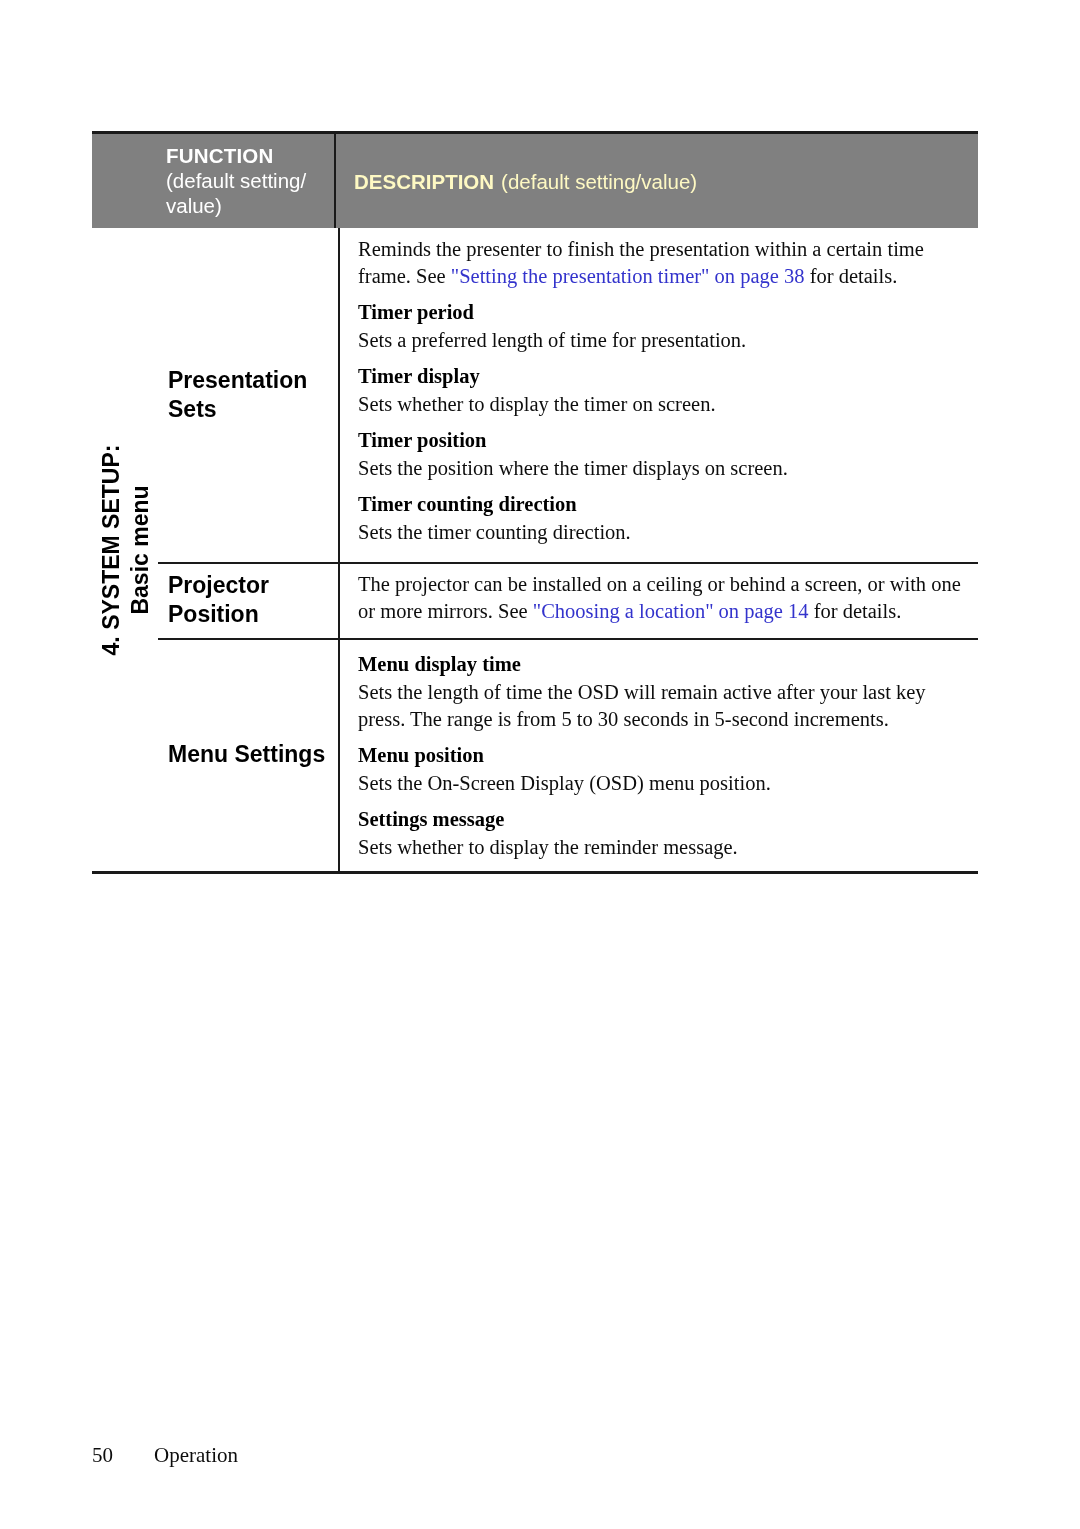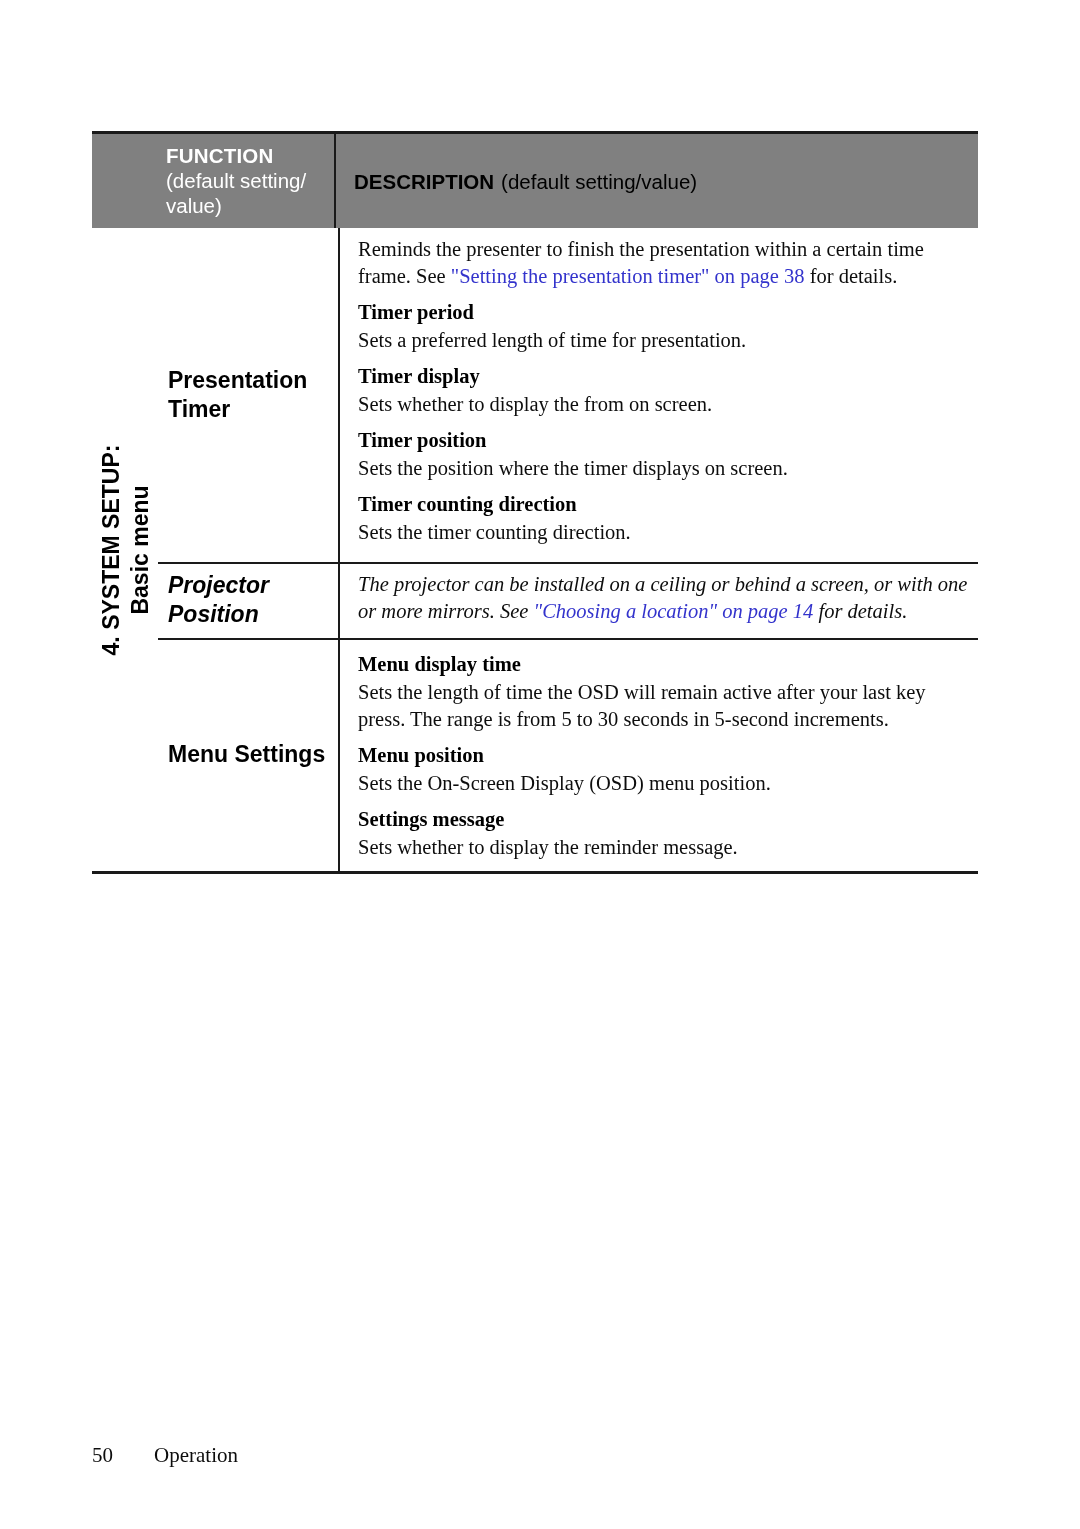--- a/index.html
+++ b/index.html
@@ -50,21 +50,21 @@
   .th-func .strong {
     font-weight: bold;
     letter-spacing: .2px;
     display: block;
   }
   .th-func .light { display: block; }
   .th-desc {
     flex: 1;
     box-sizing: border-box;
     padding: 35px 0 0 18px;
-    color: #000000;
+    color: #fef9c3;
     font-family: "Liberation Sans", sans-serif;
     font-size: 20.5px;
     line-height: 25px;
   }
   .th-desc .strong { font-weight: bold; }
 
   
   .tbody {
     position: relative;
     border-bottom: 3px solid #1a1a1a;
@@ -180,41 +180,41 @@
 
       <div class="spine">
         <div class="spine-inner">
           <span class="spine-line">4. SYSTEM SETUP:</span>
           <span class="spine-line">Basic menu</span>
         </div>
       </div>
 
       <div class="trow" style="min-height:334px;">
         <div class="cell-func">
-          <span class="func-label">Presentation Timer</span>
+          <span class="func-label">Presentation Sets</span>
         </div>
         <div class="cell-desc">
           <p class="para"><span>Reminds the presenter to finish the presentation within a certain time frame. See </span><span class="link">"Setting the presentation timer" on page 38</span><span> for details.</span></p>
 
           <h4 class="sub-head">Timer period</h4>
           <p class="para">Sets a preferred length of time for presentation.</p>
 
           <h4 class="sub-head">Timer display</h4>
-          <p class="para">Sets whether to display the from on screen.</p>
+          <p class="para">Sets whether to display the timer on screen.</p>
 
           <h4 class="sub-head">Timer position</h4>
           <p class="para">Sets the position where the timer displays on screen.</p>
 
           <h4 class="sub-head">Timer counting direction</h4>
           <p class="para">Sets the timer counting direction.</p>
         </div>
       </div>
 
 
-      <div class="trow" style="min-height:76px;font-style:italic;">
+      <div class="trow" style="min-height:76px;">
         <div class="cell-func">
           <span class="func-label" style="display:block;">Projector Position</span>
         </div>
         <div class="cell-desc" style="padding-top:9px;padding-bottom:8px;">
           <p class="para"><span>The projector can be installed on a ceiling or behind a screen, or with one or more mirrors. See </span><span class="link">"Choosing a location" on page 14</span><span> for details.</span></p>
         </div>
       </div>
 
       <div class="trow" style="min-height:225px;">
         <div class="cell-func">

